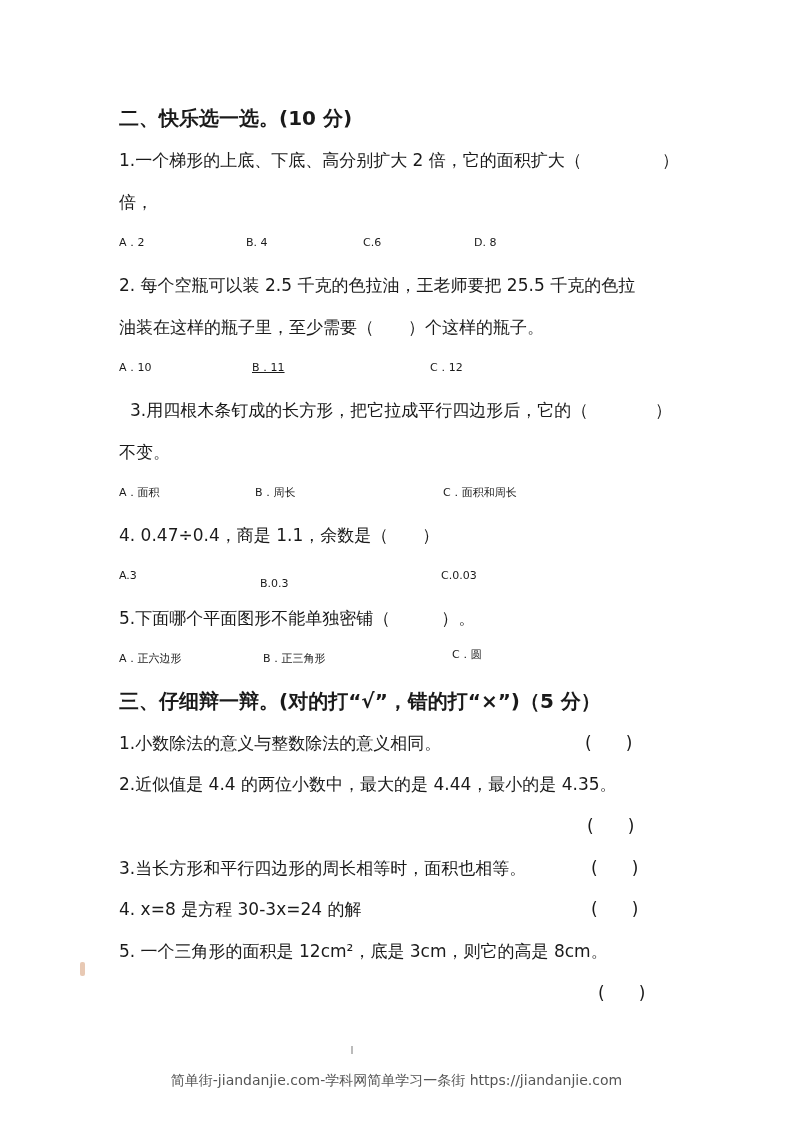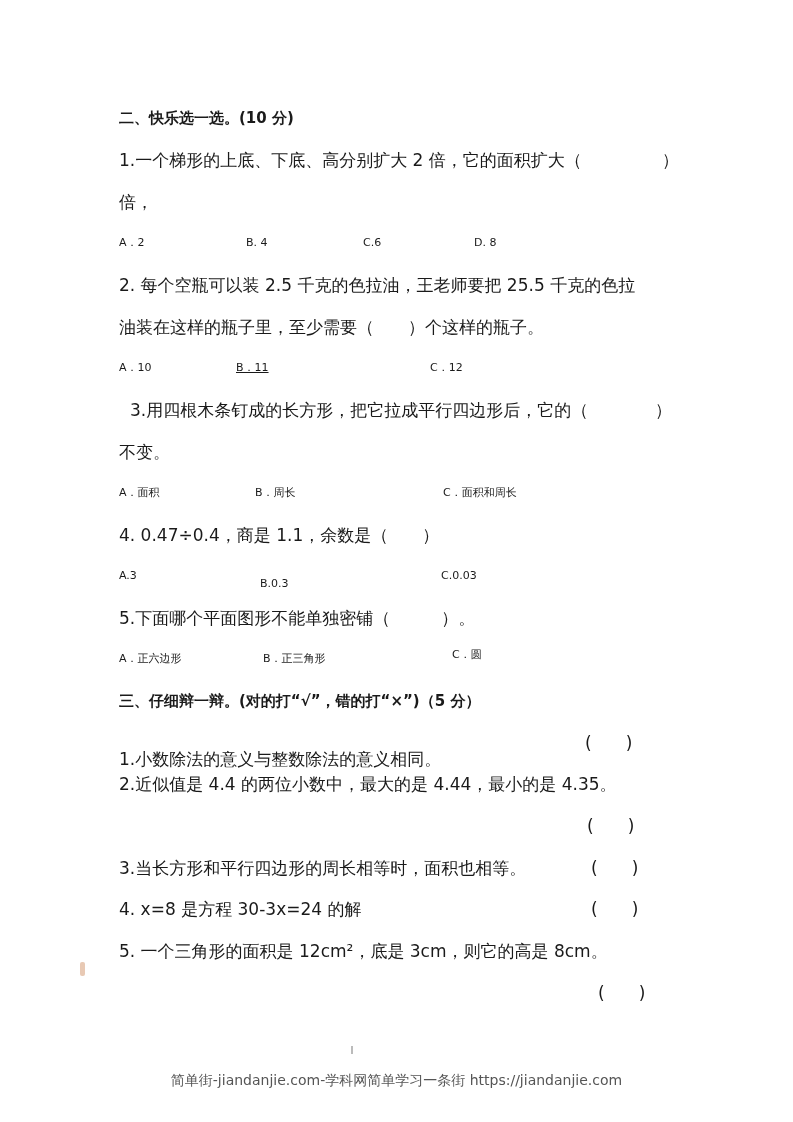--- a/index.html
+++ b/index.html
@@ -5,21 +5,21 @@
     html, body { margin: 0; padding: 0; background: #ffffff; }
     body {
       width: 793px; height: 1122px; position: relative; overflow: hidden;
       font-family: "DejaVu Sans", "Liberation Sans", sans-serif;
       color: #1a1a1a;
     }
     .line {
       position: absolute; left: 119px; white-space: nowrap;
       font-size: 17px; line-height: 22px;
     }
-    .heading { font-weight: bold; font-size: 15px; }
+    .heading { font-weight: bold; font-size: 20px; }
     .opt { position: absolute; white-space: nowrap; font-size: 11px; line-height: 22px; }
     .paren { position: absolute; white-space: nowrap; font-size: 17px; line-height: 22px; }
     .footer {
       position: absolute; left: 0; width: 793px; top: 1070px; text-align: center;
       font-size: 14px; color: #555; line-height: 20px;
     }
     .speck { position: absolute; }
   </style>
 </head>
 <body>
@@ -30,21 +30,21 @@
 <div class="paren" style="left:662px; top:149px;">）</div>
 <div class="line" style="top:191px;">倍，</div>
 <div class="opt" style="left:119px; top:232px;">A．2</div>
 <div class="opt" style="left:246px; top:232px;">B. 4</div>
 <div class="opt" style="left:363px; top:232px;">C.6</div>
 <div class="opt" style="left:474px; top:232px;">D. 8</div>
 
 <div class="line" style="top:274px;">2. 每个空瓶可以装 2.5 千克的色拉油，王老师要把 25.5 千克的色拉</div>
 <div class="line" style="top:316px;">油装在这样的瓶子里，至少需要（　　）个这样的瓶子。</div>
 <div class="opt" style="left:119px; top:357px;">A．10</div>
-<div class="opt" style="left:236px; top:357px;text-decoration:underline;">B．11</div>
+<div class="opt" style="left:252px; top:357px;text-decoration:underline;">B．11</div>
 <div class="opt" style="left:430px; top:357px;">C．12</div>
 
 <div class="line" style="top:399px;margin-left:11px;">3.用四根木条钉成的长方形，把它拉成平行四边形后，它的（</div>
 <div class="paren" style="left:655px; top:399px;">）</div>
 <div class="line" style="top:441px;">不变。</div>
 <div class="opt" style="left:119px; top:482px;">A．面积</div>
 <div class="opt" style="left:255px; top:482px;">B．周长</div>
 <div class="opt" style="left:443px; top:482px;">C．面积和周长</div>
 
 <div class="line" style="top:524px;">4. 0.47÷0.4，商是 1.1，余数是（　　）</div>
@@ -52,21 +52,21 @@
 <div class="opt" style="left:260px; top:565px;margin-top:8px;">B.0.3</div>
 <div class="opt" style="left:441px; top:565px;">C.0.03</div>
 
 <div class="line" style="top:607px;">5.下面哪个平面图形不能单独密铺（　　　）。</div>
 <div class="opt" style="left:119px; top:648px;text-align:center;">A．正六边形</div>
 <div class="opt" style="left:263px; top:648px;">B．正三角形</div>
 <div class="opt" style="left:452px; top:644px;">C．圆</div>
 
 <div class="line heading" style="top:690px;">三、仔细辩一辩。(对的打“√”，错的打“×”)（5 分）</div>
 
-<div class="line" style="top:732px;margin-top:16px;">1.小数除法的意义与整数除法的意义相同。</div>
+<div class="line" style="top:732px;">1.小数除法的意义与整数除法的意义相同。</div>
 <div class="paren" style="left:585px; top:732px;">(　　)</div>
 
 <div class="line" style="top:773px;">2.近似值是 4.4 的两位小数中，最大的是 4.44，最小的是 4.35。</div>
 <div class="paren" style="left:587px; top:815px;">(　　)</div>
 
 <div class="line" style="top:857px;">3.当长方形和平行四边形的周长相等时，面积也相等。</div>
 <div class="paren" style="left:591px; top:857px;">(　　)</div>
 
 <div class="line" style="top:898px;">4. x=8 是方程 30-3x=24 的解</div>
 <div class="paren" style="left:591px; top:898px;">(　　)</div>

